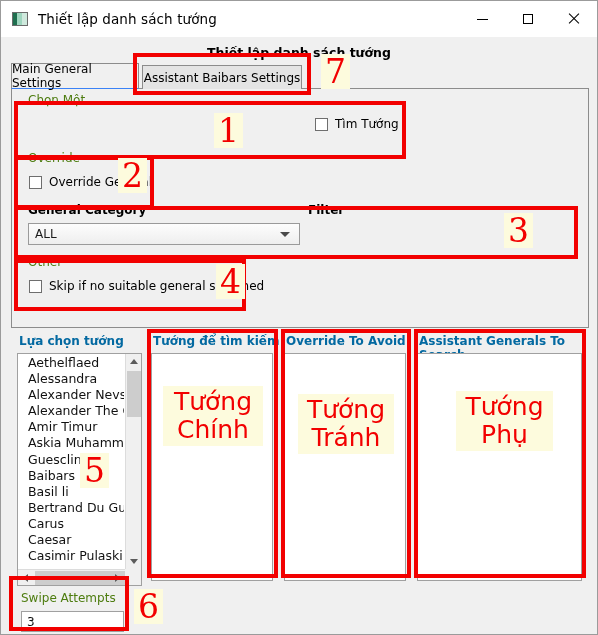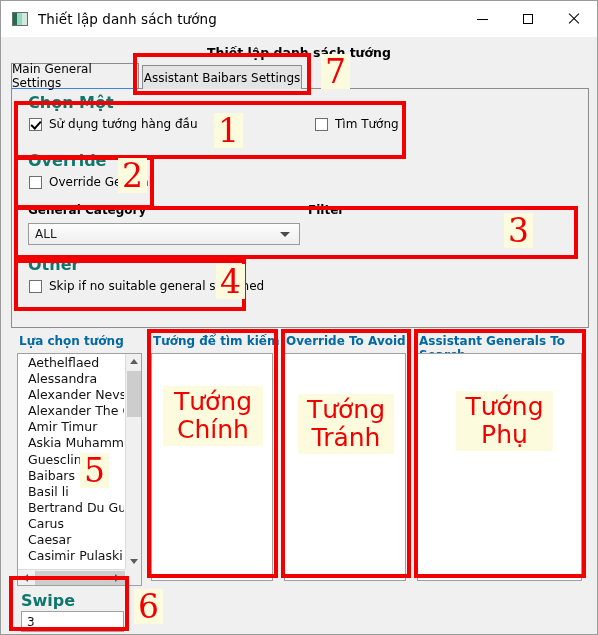--- a/index.html
+++ b/index.html
@@ -75,21 +75,21 @@
   }
   .tabpage {
     position: absolute; left: 10px; top: 51px; width: 578px; height: 240px;
     background: #f0f0f0; border: 1px solid #8c8c8c;
   }
 
   
   .gb { position: absolute; }
   .gb-title {
     position: absolute; left: 8px; top: 0px;
-    font-size: 16px; font-weight: bold; color: #0f766e;
+    font-size: 12px; font-weight: normal; color: #4d7c0f;
   }
   .gb-body { position: absolute; left: 0; top: 18px; }
 
   .cb-row { display: flex; align-items: center; }
   .cbox {
     width: 13px; height: 13px; background: #fff; border: 1px solid #6e6e6e;
     position: relative; flex: none;
   }
   .cbox.checked:after {
     content: "";
@@ -192,26 +192,20 @@
 
     <div class="tabstrip">
       <div class="tab active">Main General Settings</div>
       <div class="tab inactive">Assistant Baibars Settings</div>
     </div>
 
     <div class="tabpage">
 
       <div class="gb" style="left:8px; top:4px; width:390px; height:54px;">
         <div class="gb-title">Chọn Một</div>
-        <div class="gb-body" style="left:9px; top:24px;">
-          <div class="cb-row">
-            <div class="cbox checked"></div>
-            <div class="cb-label">Sử dụng tướng hàng đầu</div>
-          </div>
-        </div>
         <div class="gb-body" style="left:295px; top:24px;">
           <div class="cb-row">
             <div class="cbox"></div>
             <div class="cb-label">Tìm Tướng</div>
           </div>
         </div>
       </div>
 
       <div class="gb" style="left:8px; top:62px; width:135px; height:50px;">
         <div class="gb-title">Override</div>

